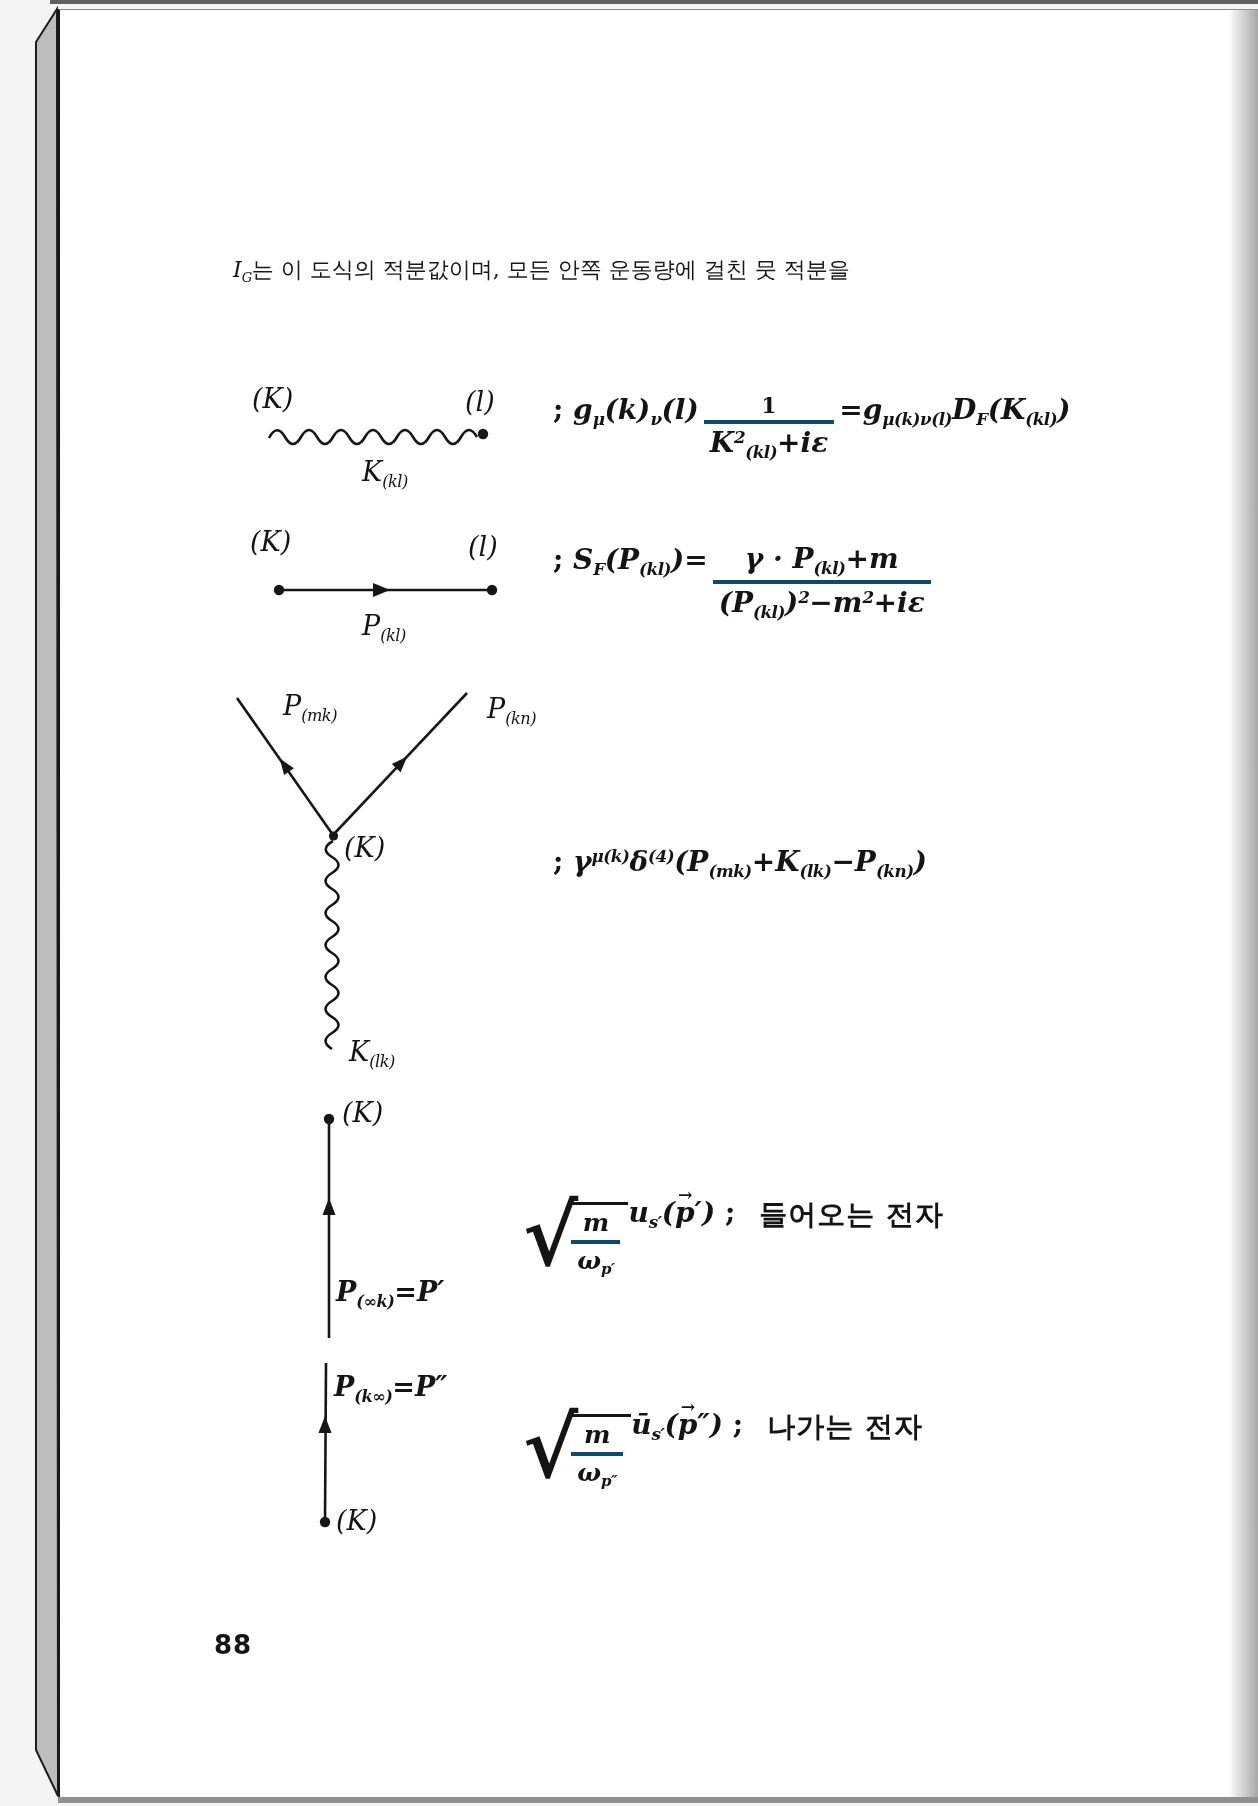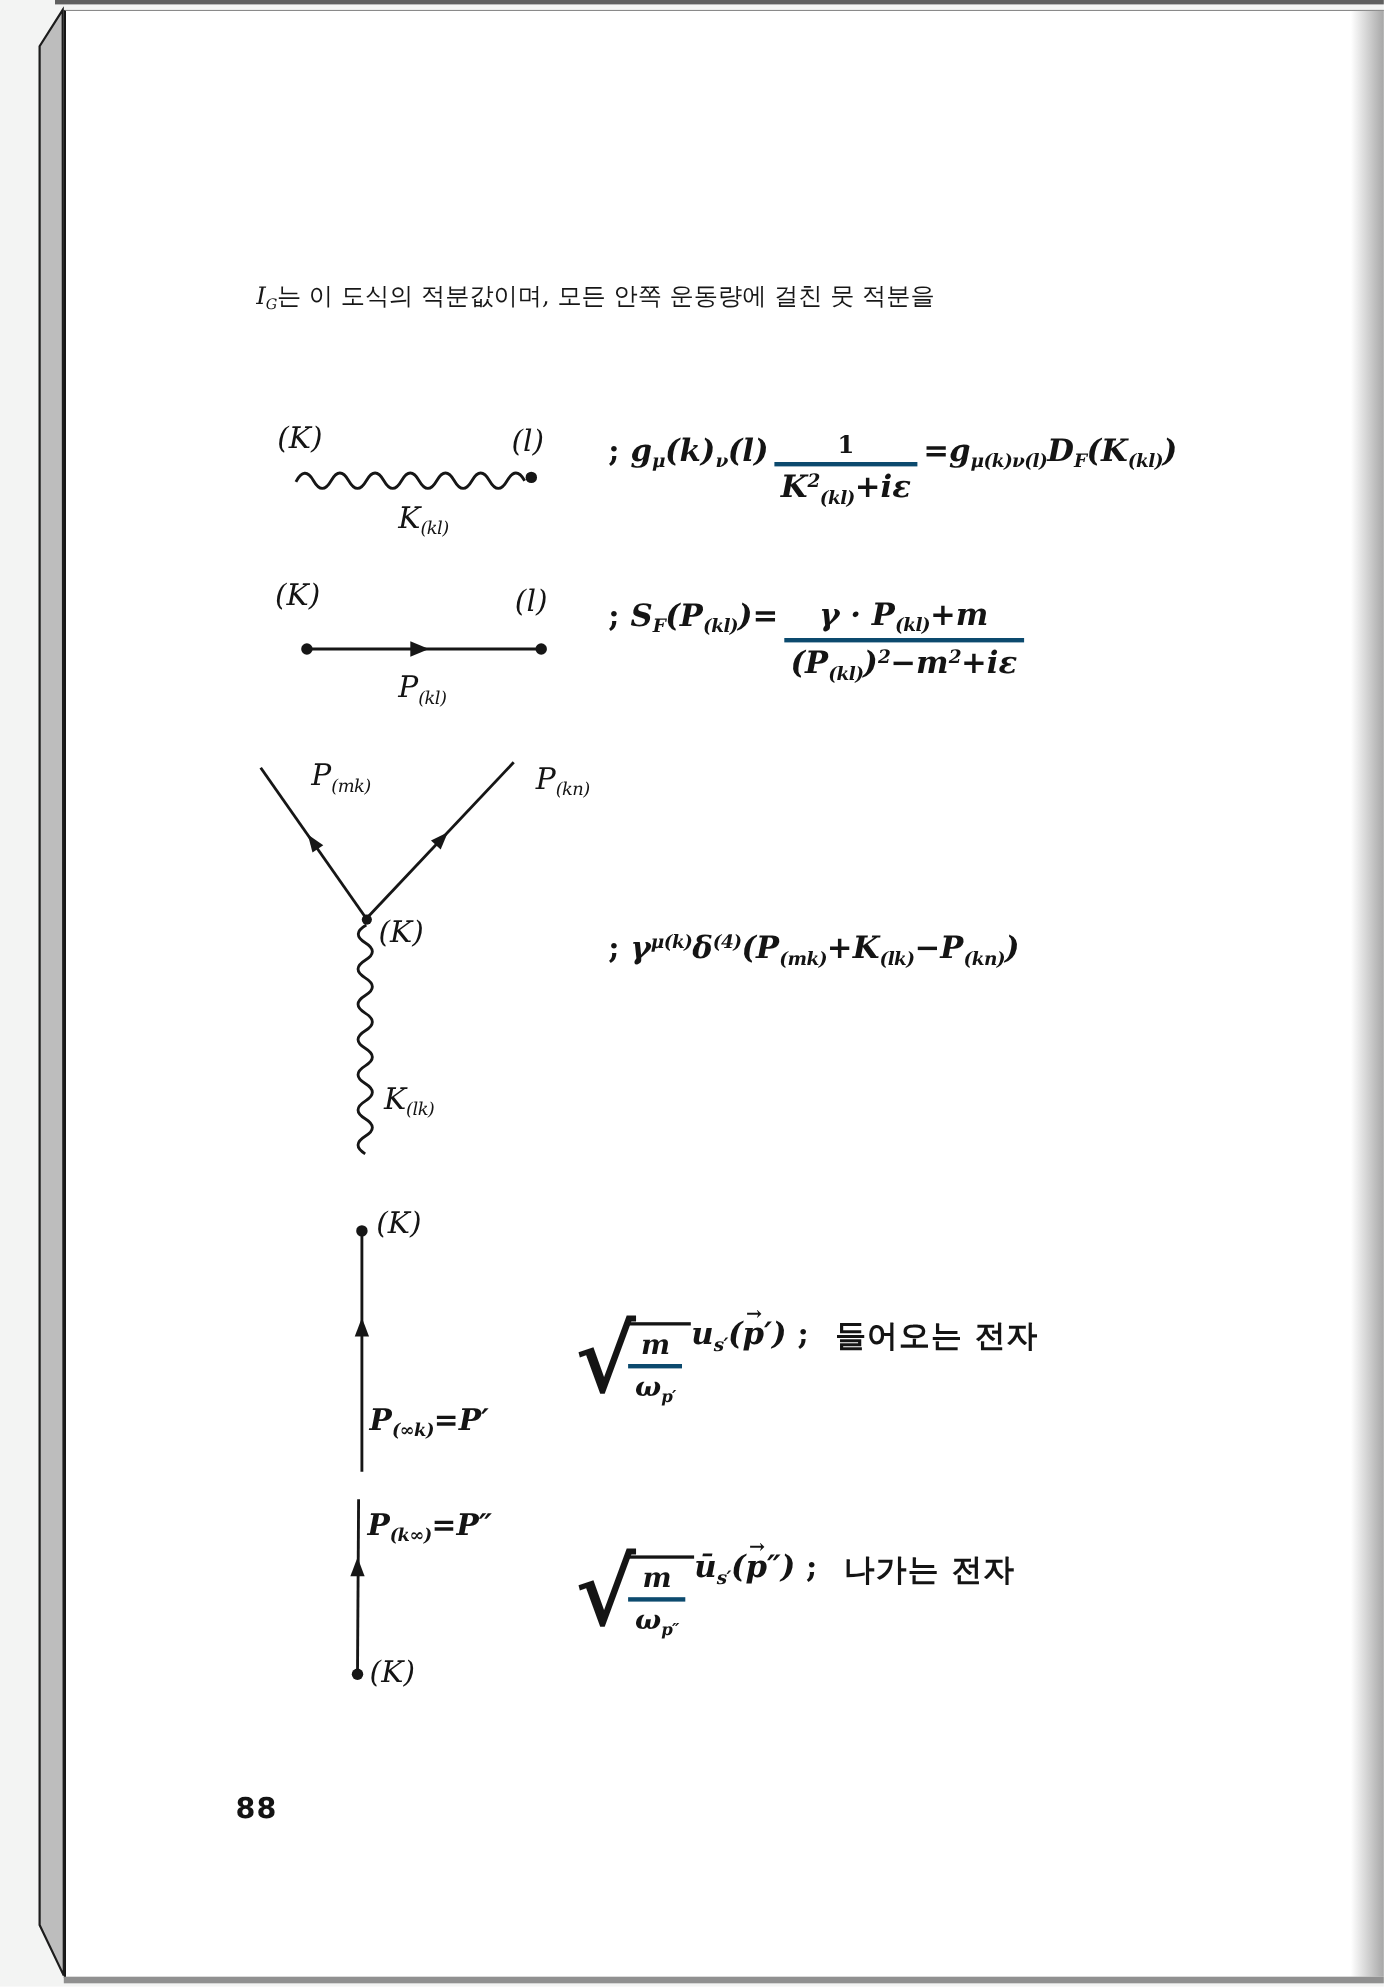--- a/index.html
+++ b/index.html
@@ -98,21 +98,21 @@
   <line x1="9" y1="10" x2="105" y2="147" stroke="#161616" stroke-width="2.6"></line>
   <line x1="239" y1="5" x2="106" y2="146" stroke="#161616" stroke-width="2.6"></line>
   <polygon points="51.8,70.6 65.9,80.3 56.1,87.1" fill="#161616"></polygon>
   <polygon points="179.2,68.5 172.6,84.2 163.8,76.0" fill="#161616"></polygon>
   <circle cx="105.5" cy="148" r="4.6" fill="#161616"></circle>
   <path d="M105,153 q-14,8 -1,16 t0,16 t0,16 t0,16 t0,16 t0,16 t0,16 t0,16 t0,16 t0,16 t0,16 t0,16 t0,16" fill="none" stroke="#161616" stroke-width="2.6"></path>
 </svg>
 <span class="abs math-label" style="left:283px;top:690px;"><span class="seg-i">P</span><span class="seg-sub">(mk)</span></span>
 <span class="abs math-label" style="left:487px;top:693px;"><span class="seg-i">P</span><span class="seg-sub">(kn)</span></span>
 <span class="abs math-label" style="left:344px;top:832px;">(K)</span>
-<span class="abs math-label" style="left:349px;top:984px;"><span class="seg-i">K</span><span class="seg-sub">(lk)</span></span>
+<span class="abs math-label" style="left:349px;top:1036px;"><span class="seg-i">K</span><span class="seg-sub">(lk)</span></span>
 
 <div class="abs eq" style="left:553px;top:845px;">
   <span><span class="seg-n">; </span><span class="seg-i">γ</span><span class="seg-sup">μ(k)</span><span class="seg-i">δ</span><span class="seg-sup">(4)</span><span class="seg-i">(P</span><span class="seg-sub">(mk)</span><span class="seg-i">+K</span><span class="seg-sub">(lk)</span><span class="seg-i">−P</span><span class="seg-sub">(kn)</span><span class="seg-i">)</span></span>
 </div>
 
 <svg class="abs" style="left:318px;top:1108px;" width="26" height="235" viewBox="0 0 26 235">
   <circle cx="11" cy="11" r="5.2" fill="#161616"></circle>
   <line x1="11" y1="15" x2="11" y2="230" stroke="#161616" stroke-width="2.6"></line>
   <polygon points="11,90 17.5,107 4.5,107" fill="#161616"></polygon>
 </svg>

